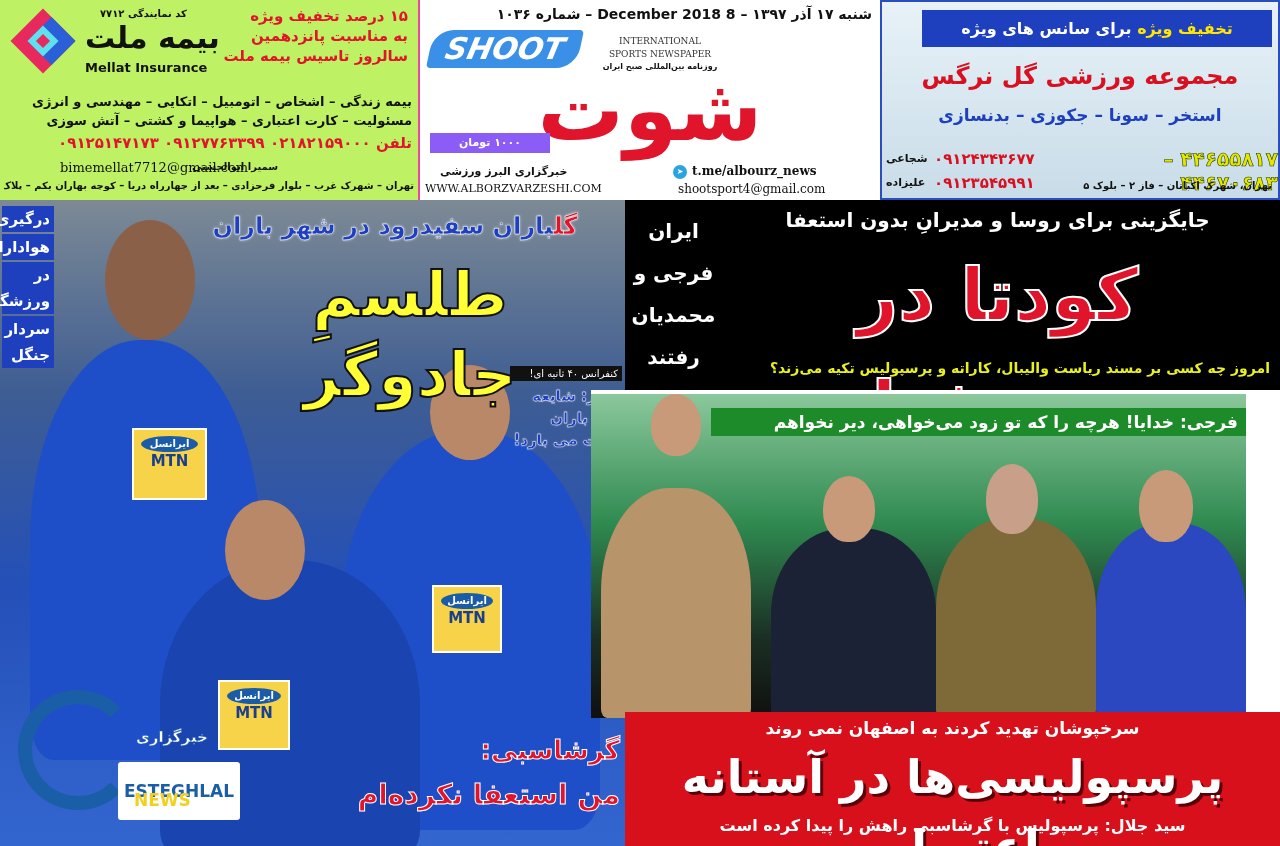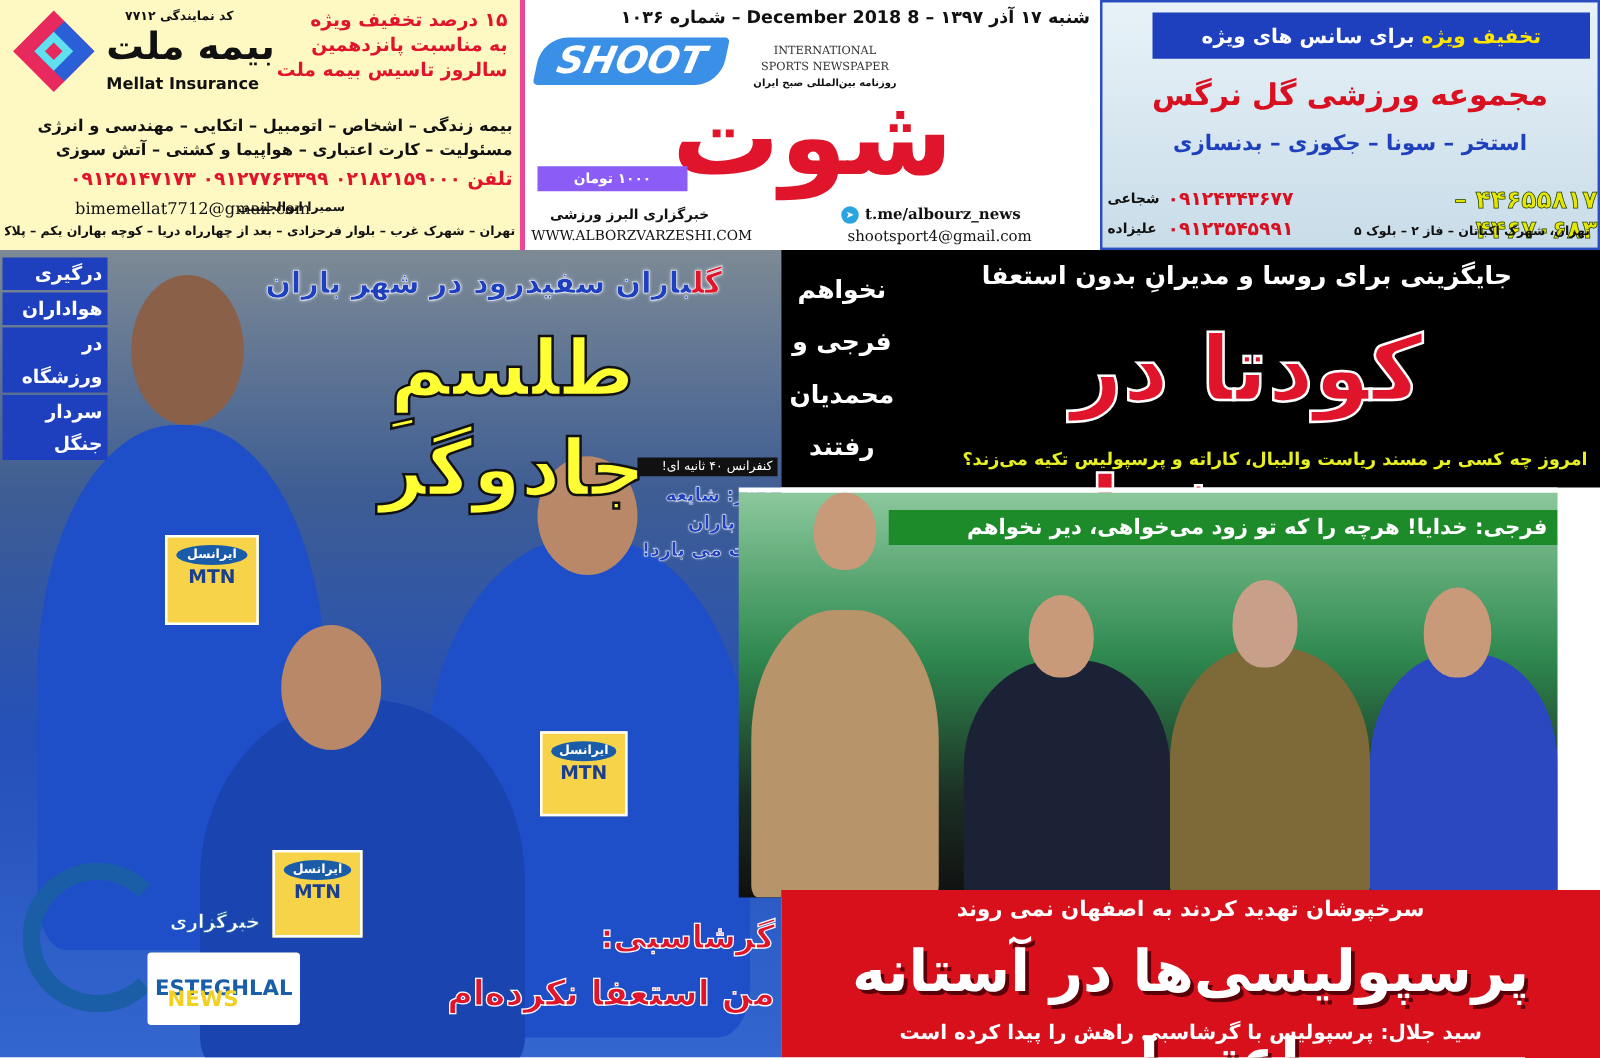--- a/index.html
+++ b/index.html
@@ -1,20 +1,20 @@
 <!DOCTYPE html>
 <html><head>
 <meta charset="utf-8">
 <style>
 *{box-sizing:border-box;margin:0;padding:0}
 body{width:1280px;height:846px;overflow:hidden;background:#fff;font-family:"DejaVu Sans",sans-serif;position:relative}
 .abs{position:absolute}
 .rtl{direction:rtl}
 
-#ad-left{left:0;top:0;width:420px;height:200px;background:#fef9c3;border-right:4px solid #ec4899}
+#ad-left{left:0;top:0;width:420px;height:200px;background:#bef264;border-right:2px solid #ec4899}
 #ad-left .logo{left:8px;top:6px;width:70px;height:70px}
 #ad-left .brand{left:85px;top:20px;font-weight:bold;font-size:30px;color:#111}
 #ad-left .brand-en{left:85px;top:60px;font-weight:bold;font-size:13px;color:#111}
 #ad-left .code{left:100px;top:8px;font-size:10px;font-weight:bold;color:#111}
 #ad-left .promo{right:10px;top:6px;width:200px;text-align:right;font-weight:bold;font-size:15px;line-height:20px;color:#e0142a}
 #ad-left .services{left:0;right:6px;top:92px;text-align:right;font-weight:bold;font-size:13px;line-height:19px;color:#111}
 #ad-left .phones{left:4px;right:6px;top:134px;text-align:right;font-weight:bold;font-size:15px;color:#e0142a;white-space:nowrap}
 #ad-left .email{left:60px;top:160px;font-family:"DejaVu Serif",serif;font-size:13px;color:#111}
 #ad-left .agent{right:140px;top:161px;font-size:10px;font-weight:bold;color:#111}
 #ad-left .addr{left:4px;right:4px;top:180px;text-align:right;font-size:10px;font-weight:bold;color:#111;white-space:nowrap;overflow:hidden}
@@ -43,21 +43,21 @@
 #ad-right .n1{left:4px;top:150px;font-size:11px;font-weight:bold;color:#111}
 #ad-right .n2{left:4px;top:174px;font-size:11px;font-weight:bold;color:#111}
 #ad-right .addr{right:6px;top:178px;font-size:10px;font-weight:bold;color:#111}
 
 #story-left{left:0;top:200px;width:625px;height:646px;background:linear-gradient(180deg,#7d8a95 0%,#3e5d93 30%,#2450b8 60%,#3466d0 100%);overflow:hidden}
 .player{position:absolute;border-radius:48% 48% 10% 10%;background:#1f4fc8}
 .head{position:absolute;border-radius:50%;background:#b88868}
 .sponsor{position:absolute;background:#f7d34a;border:2px solid #fff;text-align:center}
 .sponsor .ir{display:block;margin:6px auto 0;width:80%;background:#1b5ca8;color:#fff;border-radius:50%;font-size:10px;font-weight:bold;line-height:16px}
 .sponsor .mtn{display:block;font-weight:bold;font-size:15px;color:#1b3f8c;margin-top:0}
-#story-left .side-bar{left:2px;top:6px;width:84px}
+#story-left .side-bar{left:2px;top:6px;width:52px}
 #story-left .side-bar span{display:block;background:#1e3fbe;color:#fff;font-weight:bold;font-size:15px;line-height:26px;text-align:right;padding-right:4px;margin-bottom:2px}
 #story-left .kicker{left:180px;top:12px;width:430px;text-align:center;font-weight:bold;font-size:24px;color:#1e3fbe;-webkit-text-stroke:0.4px #fff;text-shadow:0 0 3px #fff}
 #story-left .kicker .red{color:#e0142a}
 #story-left .headline{left:200px;top:55px;width:420px;text-align:center;font-weight:bold;font-size:62px;color:#ffff33;-webkit-text-stroke:2px #111;line-height:80px}
 #story-left .conf-tag{left:510px;top:166px;width:112px;background:#111;color:#fff;font-size:10px;font-weight:normal;text-align:right;padding:2px 4px}
 #story-left .sub{left:505px;top:185px;width:117px;text-align:right;font-weight:bold;font-size:15px;line-height:22px;color:#1e3fbe;-webkit-text-stroke:0.3px #fff;text-shadow:0 0 2px #fff}
 #story-left .quote-head{left:340px;top:535px;width:280px;text-align:right;font-weight:bold;font-size:26px;color:#e0142a;-webkit-text-stroke:1px #fff}
 #story-left .quote-line{left:340px;top:578px;width:280px;text-align:right;font-weight:bold;font-size:28px;color:#e0142a;-webkit-text-stroke:1px #fff}
 #watermark{left:18px;top:690px;width:200px;height:150px}
 #watermark .ring{left:0;top:0;width:120px;height:120px;border:14px solid #1a5ea8;border-radius:50%;border-right-color:transparent}
@@ -185,21 +185,21 @@
 <div id="watermark" class="abs">
   <div class="abs ring"></div>
   <div class="abs fa rtl">خبرگزاری</div>
   <div class="abs box">ESTEGHLAL</div>
   <div class="abs news">NEWS</div>
   <div class="abs com">.com</div>
 </div>
 
 <div id="story-black" class="abs">
   <div class="abs left-col rtl">
-    <div>نخواهم</div>
+    <div>ایران</div>
     <div>فرجی و</div>
     <div>محمدیان</div>
     <div>رفتند</div>
   </div>
   <div class="abs kicker rtl">جایگزینی برای روسا و مدیرانِ بدون استعفا</div>
   <div class="abs headline rtl">کودتا در ورزش!</div>
   <div class="abs sub rtl">امروز چه کسی بر مسند ریاست والیبال، کاراته و پرسپولیس تکیه می‌زند؟</div>
 </div>
 
 <div id="story-photo" class="abs">

